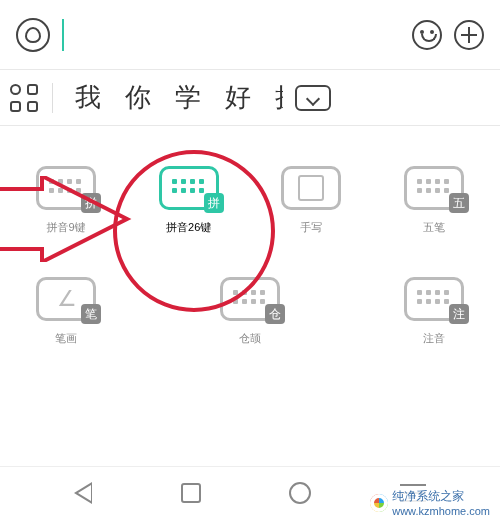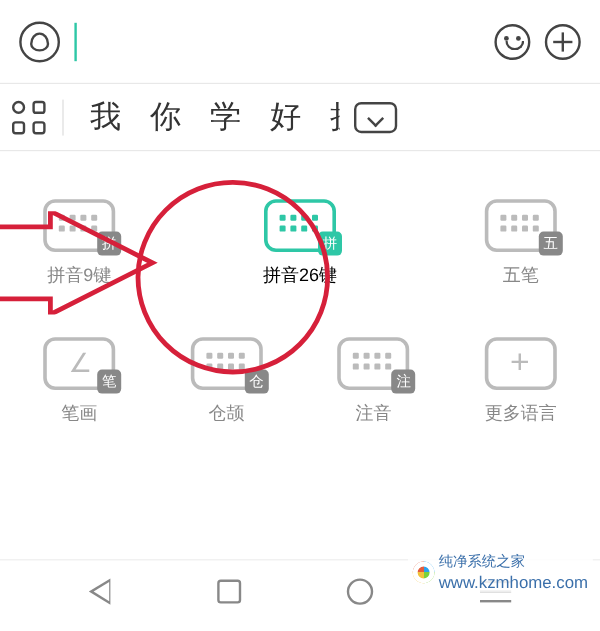--- a/index.html
+++ b/index.html
@@ -33,41 +33,41 @@
     .kb-ic { width: 60px; height: 44px; border: 3px solid #bbb; border-radius: 10px; position: relative; }
     .kb-ic.active { border-color: #2ec7a6; }
     .kb-ic::before { content:""; position:absolute; top:10px; left:10px; width:5px; height:5px; background:#bbb; border-radius:1px; box-shadow: 9px 0 #bbb, 18px 0 #bbb, 27px 0 #bbb, 0 9px #bbb, 9px 9px #bbb, 18px 9px #bbb, 27px 9px #bbb; }
     .kb-ic.active::before { background:#2ec7a6; box-shadow: 9px 0 #2ec7a6, 18px 0 #2ec7a6, 27px 0 #2ec7a6, 0 9px #2ec7a6, 9px 9px #2ec7a6, 18px 9px #2ec7a6, 27px 9px #2ec7a6; }
     .kb-hand::before { content:""; position:absolute; top:6px; left:14px; width:22px; height:22px; border:2px solid #bbb; border-radius:3px; background:none; box-shadow:none; }
     .kb-hand::after { content:""; position:absolute; top:11px; left:22px; font-size:11px; }
     .kb-stroke::before { content:"∠"; position:absolute; top:6px; left:18px; font-size:22px; color:#bbb; background:none; box-shadow:none; width:auto; height:auto; }
     .kb-more::before { content:"+"; position:absolute; top:2px; left:18px; font-size:28px; color:#bbb; background:none; box-shadow:none; width:auto; height:auto; font-weight:300; }
     .badge { position:absolute; right:-8px; bottom:-6px; min-width:20px; height:20px; padding:0 3px; background:#888; color:#fff; font-size:12px; display:flex; align-items:center; justify-content:center; border-radius:4px; }
     .kb-ic.active .badge { background:#2ec7a6; }
-    .item-label { font-size: 15px; color:#888;text-align:right; }
+    .item-label { font-size: 11px; color:#888;text-align:right; }
     .item-label.active { color:#000000; }
 
     .circle-annot { position:absolute; top:150px; left:113px; width: 162px; height: 162px; border: 4px solid #d6203a; border-radius:50%; pointer-events:none; }
     .arrow-annot { position:absolute; top:176px; left:-48px; pointer-events:none; }
     .arrow-annot svg { display:block; }
 
     .navbar { position:absolute; bottom:8px; left:0; width:100%; height:52px; display:flex; align-items:center; justify-content:space-around; padding: 0 30px; border-top:1px solid #eee; }
     .nav-ic { width:26px; height:26px; position:relative; }
     .nav-back { width:0; height:0; border-top:11px solid transparent; border-bottom:11px solid transparent; border-right:18px solid #888; }
     .nav-back::after { content:""; position:absolute; top:-8px; left:4px; border-top:8px solid transparent; border-bottom:8px solid transparent; border-right:13px solid #fff; }
     .nav-home { width:20px; height:20px; border:2px solid #888; border-radius:3px; }
     .nav-recent { width:22px; height:22px; border:2px solid #888; border-radius:50%; }
     .nav-menu { width:26px; height:2px; background:#888; position:relative; }
     .nav-menu::before, .nav-menu::after { content:""; position:absolute; left:0; width:26px; height:2px; background:#888; }
     .nav-menu::before { top:-8px; } .nav-menu::after { top:8px; }
 
-    .wm { position:absolute; right:6px; bottom:32px; display:flex; align-items:center; gap:4px; background:rgba(255,255,255,.85); padding:1px 4px; }
+    .wm { position:absolute; right:6px; bottom:8px; display:flex; align-items:center; gap:4px; background:rgba(255,255,255,.85); padding:1px 4px; }
     .wm-logo { width:18px;height:18px; background: conic-gradient(#2aa3ef 0 25%, #7bd23b 0 50%, #f2c33a 0 75%, #e35d3e 0); border-radius:50%; box-shadow: inset 0 0 0 4px #fff; }
     .wm-text { font-size:12px; color:#3a6faa; }
-    .wm-url { font-size:14px; color:#3a6faa; }
+    .wm-url { font-size:11px; color:#3a6faa; }
   </style>
 </head>
 <body>
 
 <div class="topbar">
   <div class="mic-ring">
       <div class="mic-inner"></div>
     </div>
   <div class="cursorbar"></div>
   <div class="spacer"></div>
@@ -99,20 +99,24 @@
         </div>
         <div class="item-label">拼音9键</div>
       </div>
       <div class="layout-item">
         <div class="kb-ic active">
           <div class="badge">拼</div>
         </div>
         <div class="item-label active">拼音26键</div>
       </div>
       <div class="layout-item">
+        <div class="kb-ic kb-hand"></div>
+        <div class="item-label">手写</div>
+      </div>
+      <div class="layout-item">
         <div class="kb-ic">
           <div class="badge">五</div>
         </div>
         <div class="item-label">五笔</div>
       </div>
     </div>
   <div class="row" id="row2">
       <div class="layout-item">
         <div class="kb-ic kb-stroke">
           <div class="badge">笔</div>
@@ -123,24 +127,20 @@
         <div class="kb-ic">
           <div class="badge">仓</div>
         </div>
         <div class="item-label">仓颉</div>
       </div>
       <div class="layout-item">
         <div class="kb-ic">
           <div class="badge">注</div>
         </div>
         <div class="item-label">注音</div>
-      </div>
-      <div class="layout-item">
-        <div class="kb-ic kb-more"></div>
-        <div class="item-label">更多语言</div>
       </div>
     </div>
 </div>
 
 <div class="circle-annot"></div>
 <div class="arrow-annot">
   <svg width="180" height="86">
       <polygon points="0,13 90,13 90,0 175,43 90,86 90,73 0,73" fill="none" stroke="#d6203a" stroke-width="4"></polygon>
     </svg>
 </div>

